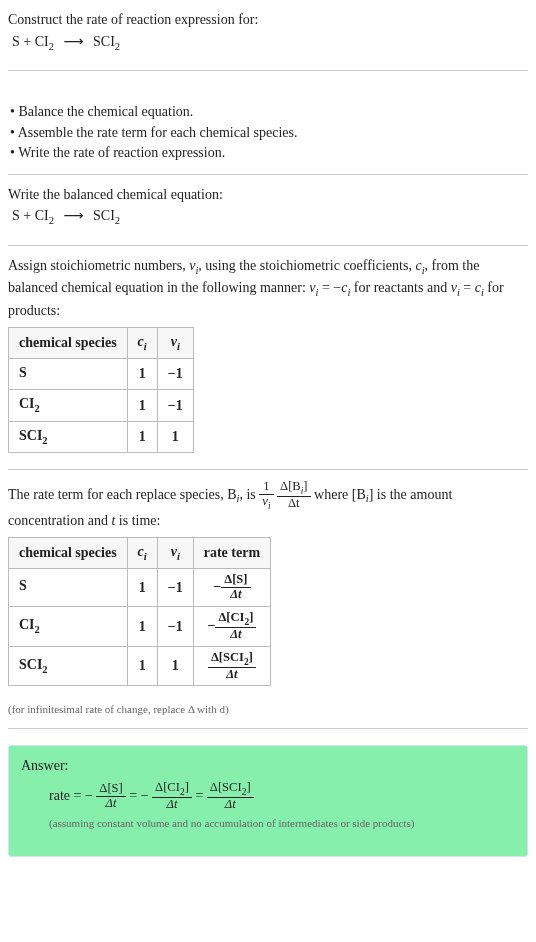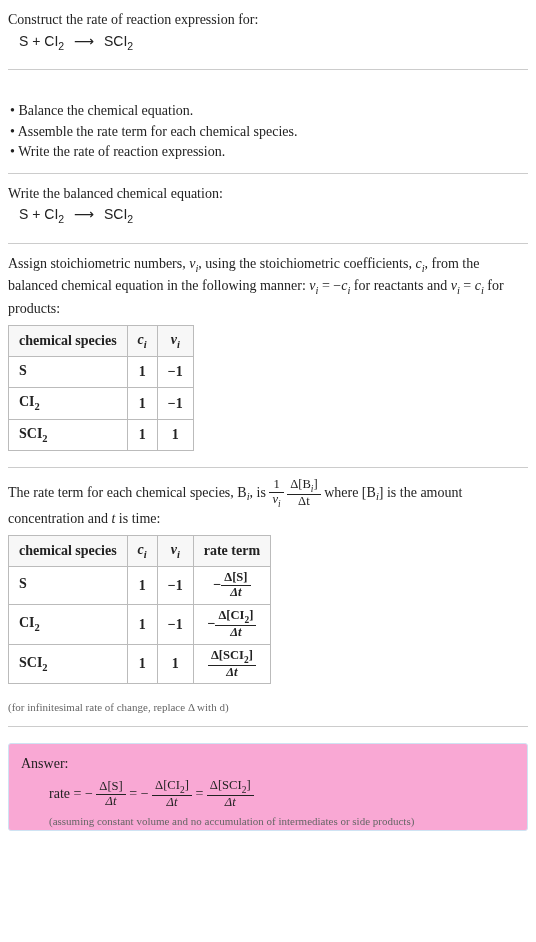--- a/index.html
+++ b/index.html
@@ -7,21 +7,21 @@
   font-family: Georgia, 'Times New Roman', serif;
   font-size: 14px;
   color: #222;
   background: #fff;
   width: 536px;
   padding: 4px 8px 8px 8px;
   line-height: 1.4;
 }
 .section { padding: 6px 0; }
 .hr { border: none; border-top: 1px solid #ccc; margin: 4px 0; }
-.equation { font-family: Liberation Sans, sans-serif; margin: 2px 0 6px 11px; }
+.equation { font-family: Liberation Serif, serif; margin: 2px 0 6px 4px; }
 .arrow { padding: 0 6px; }
 .sub { vertical-align: sub; font-size: 0.75em; }
 .bullets { padding-left: 2px; margin-top: 21px; }
 .bullets div { margin: 1px 0; }
 .ital { font-style: italic; }
 table.grid { border-collapse: collapse; margin: 6px 0; }
 table.grid th, table.grid td {
   border: 1px solid #bbb;
   padding: 4px 10px;
   text-align: center;
@@ -33,24 +33,24 @@
   display: inline-block;
   vertical-align: middle;
   text-align: center;
   font-size: 0.9em;
   line-height: 1.1;
 }
 .frac .num { display: block; border-bottom: 1px solid #222; padding: 0 3px; }
 .frac .den { display: block; padding: 0 3px; }
 .small-note { font-size: 11px; color: #666; margin-top: 16px; }
 .answer-block {
-  background: #f9a8d4;
+  background: #86efac;
   border: 1px solid #cfe3f3;
   border-radius: 3px;
-  padding: 10px 12px 0 12px;
+  padding: 10px 12px 24px 12px;
   margin-top: 6px;
 }
 .answer-indent { padding-left: 28px; margin-top: 6px; }
 .assump { font-size: 11px; color: #666; margin-top: 4px; padding-left: 28px;}
 .inline-mid { vertical-align: middle; }
 </style>
 </head>
 <body>
 
 <div class="section">
@@ -113,21 +113,21 @@
       <td>1</td>
     </tr>
   </tbody>
     </table>
 </div>
 
 <hr class="hr">
 
 <div class="section">
   <div>
-    <span>The rate term for each chemical species, B</span><span class="sub ital">i</span><span>, is </span>
+    <span>The rate term for each replace species, B</span><span class="sub ital">i</span><span>, is </span>
     <span class="frac inline-mid">
       <span class="num">1</span>
       <span class="den"><span class="ital">ν</span><span class="sub ital">i</span></span>
     </span>
     <span class="frac inline-mid">
       <span class="num"><span>Δ[B</span><span class="sub ital">i</span><span>]</span></span>
       <span class="den">Δt</span>
     </span>
     <span> where [B</span><span class="sub ital">i</span><span>] is the amount concentration and </span><span class="ital">t</span><span> is time:</span>
   </div>

